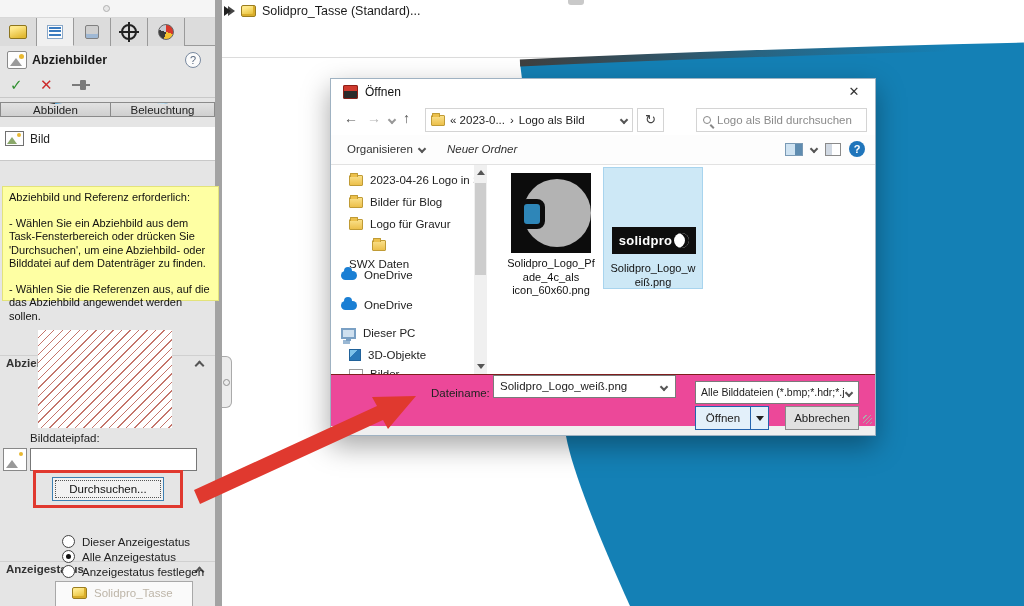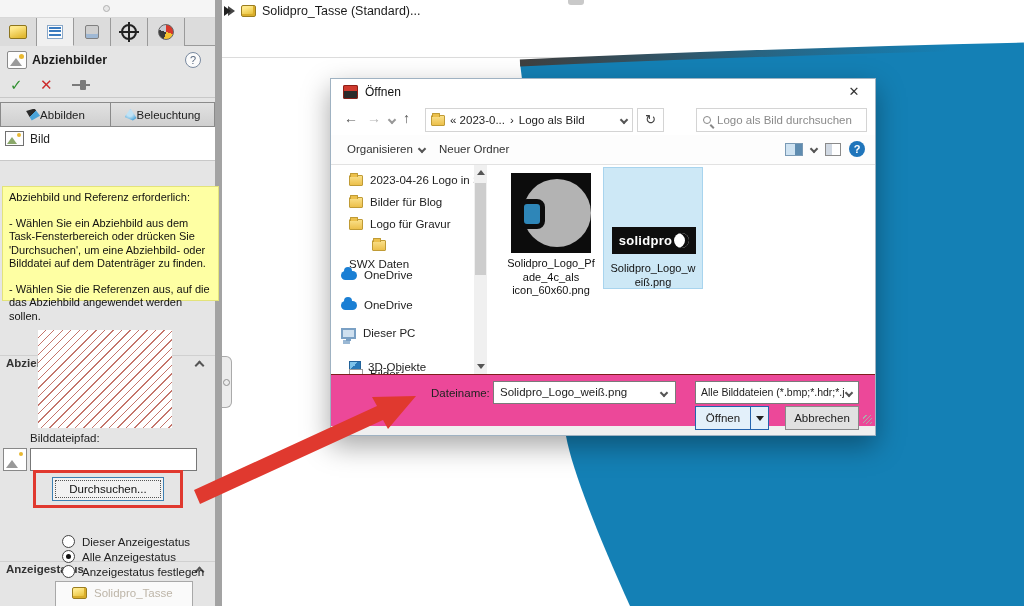--- a/index.html
+++ b/index.html
@@ -50,21 +50,21 @@
   .help-circle { position:absolute; right:14px; top:2px; width:16px; height:16px; border:1px solid #7a8aa0; border-radius:50%; color:#5a6a80; font-size:11px; text-align:center; line-height:15px; background:#fbfbfb; }
 
   #pm-actions { position:absolute; left:0; top:76px; width:100%; height:22px; border-bottom:1px solid #c8c8c8; padding-bottom:2px; }
   #pm-actions .ok { position:absolute; left:10px; top:0; color:#2f8f2f; font-size:15px; font-weight:bold; }
   #pm-actions .cancel { position:absolute; left:40px; top:0; color:#cc2b2b; font-size:15px; font-weight:bold; }
   .ic-pin { position:absolute; left:72px; top:4px; width:18px; height:10px; }
   .ic-pin::before { content:""; position:absolute; left:8px; top:0; width:6px; height:10px; background:#7a7a7a; border-radius:1px; }
   .ic-pin::after { content:""; position:absolute; left:0; top:4px; width:18px; height:2px; background:#7a7a7a; }
 
   #mode-tabs { position:absolute; left:0; top:102px; width:100%; height:25px; display:flex; }
-  .mode-tab { height:25px; background:linear-gradient(#e2e2e2,#cfcfcf); border:1px solid #8a8a8a; display:flex; align-items:center; justify-content:center; font-size:11.5px; color:#222; }
+  .mode-tab { height:15px; background:linear-gradient(#e2e2e2,#cfcfcf); border:1px solid #8a8a8a; display:flex; align-items:center; justify-content:center; font-size:11.5px; color:#222;flex-direction:column; }
   .mode-tab:first-child { width:110px; border-right:none; }
   .mode-tab:last-child { flex:1; }
   .ic-map { width:14px; height:12px; background:linear-gradient(135deg,#2a2a2a 45%,#4aa3d8 45%); clip-path:polygon(0 20%,60% 0,100% 60%,40% 100%); }
   .ic-light { width:12px; height:12px; background:radial-gradient(circle at 40% 35%,#bfe2f5 30%,#4aa3d8 75%); clip-path:polygon(50% 0,100% 80%,70% 100%,0 70%); }
 
   #bild-row { position:absolute; left:0; top:127px; width:100%; height:34px; background:#fff; border-bottom:1px solid #c8c8c8; }
   #bild-row .label { position:absolute; left:30px; top:5px; font-size:12px; }
   .ic-img { position:absolute; left:5px; top:4px; width:19px; height:15px; background:#fdfdfd; border:1px solid #707070; }
   .ic-img::before { content:""; position:absolute; left:1px; bottom:1px; border-left:5px solid transparent; border-right:5px solid transparent; border-bottom:7px solid #8aa86a; }
   .ic-img::after { content:""; position:absolute; right:2px; top:1px; width:4px; height:4px; background:#e8b830; border-radius:50%; }
@@ -112,21 +112,21 @@
   .folder-ic::before { content:""; position:absolute; left:0; top:-3px; width:6px; height:3px; background:#ecc04b; border:1px solid #c09b35; border-bottom:none; border-radius:1px 1px 0 0; }
   #crumb .chev-down { margin-left:auto; }
   #refresh-btn { position:absolute; left:306px; top:3px; width:27px; height:24px; border:1px solid #d4d4d4; text-align:center; line-height:22px; font-size:13px; color:#444; background:#fff; }
   #searchbox { position:absolute; left:365px; top:3px; width:171px; height:24px; border:1px solid #d4d4d4; background:#fff; display:flex; align-items:center; gap:6px; padding:0 6px; }
   .mag { width:8px; height:8px; border:1.5px solid #888; border-radius:50%; position:relative; flex:none; }
   .mag::after { content:""; position:absolute; left:7px; top:7px; width:5px; height:1.5px; background:#888; transform:rotate(45deg); transform-origin:0 0; }
   #searchbox .ph { color:#8a8a8a; font-size:11.5px; white-space:nowrap; overflow:hidden; }
 
   #dlg-toolbar { position:absolute; left:0; top:56px; width:100%; height:30px; background:#fdfdfd; border-bottom:1px solid #e2e2e2; font-size:11.5px; }
   #organize { position:absolute; left:16px; top:8px; display:flex; gap:6px; align-items:center; color:#333; }
-  #newfolder { position:absolute; left:108px; top:8px; color:#333; }
+  #newfolder { position:absolute; left:116px; top:8px; color:#333;font-style:italic; }
   #view-icons { position:absolute; right:10px; top:6px; display:flex; align-items:center; gap:8px; }
   .ic-thumbview { width:18px; height:13px; background:#cfe3f2; border:1px solid #7a9ab5; box-shadow:inset -7px 0 0 #5f8cb0; }
   .ic-pane { width:16px; height:13px; background:#fff; border:1px solid #8a8a8a; box-shadow:inset 6px 0 0 #d0d8e2; }
   .ic-help { width:16px; height:16px; background:#1f75bb; color:#fff; border-radius:50%; font-size:11px; font-weight:bold; text-align:center; line-height:16px; }
 
   #dlg-content { position:absolute; left:0; top:86px; width:100%; height:209px; background:#fff; overflow:hidden; }
   #navtree { position:absolute; left:0; top:0; width:143px; height:100%; }
   .tree-item { position:absolute; left:18px; display:flex; align-items:center; gap:7px; font-size:11.5px; white-space:nowrap; }
   .cloud-ic { width:16px; height:9px; background:#1b7fd4; border-radius:6px; position:relative; flex:none; }
   .cloud-ic::before { content:""; position:absolute; left:3px; top:-4px; width:8px; height:8px; background:#1b7fd4; border-radius:50%; }
@@ -148,21 +148,21 @@
   #file1 .bluesq { position:absolute; left:8px; top:26px; width:26px; height:30px; background:#2e86b8; border:5px solid #0c0c0c; border-radius:8px; }
   .fname { font-size:11px; line-height:13.5px; margin-top:4px; color:#111; }
   #file2 { position:absolute; left:116px; top:2px; width:100px; height:122px; background:#cde8f6; border:1px solid #a8d4ee; text-align:center; }
   #file2 .logo { position:absolute; left:8px; top:59px; width:84px; height:27px; background:#0e0e0e; display:flex; align-items:center; justify-content:center; gap:2px; }
   #file2 .logo .txt { color:#fff; font-weight:bold; font-size:13px; letter-spacing:.3px; }
   #file2 .logo .dot { width:15px; height:15px; background:#fff; border-radius:50%; box-shadow:inset -4px 0 0 #0e0e0e; }
   #file2 .fname { position:absolute; left:0; top:90px; width:100%; }
 
   #dlg-bottom { position:absolute; left:0; top:295px; width:100%; height:52px; background:#ec4899; border-top:1px solid #7f1d1d; }
   #fname-label { position:absolute; left:100px; top:12px; font-size:11.5px; }
-  #fname-combo { position:absolute; left:162px; top:6px; width:183px; height:23px; background:#fff; border:1px solid #7a7a7a; font-size:11.5px; line-height:21px; padding:0 6px; }
+  #fname-combo { position:absolute; left:162px; top:0; width:183px; height:23px; background:#fff; border:1px solid #7a7a7a; font-size:11.5px; line-height:21px; padding:0 6px; }
   #fname-combo .chev-down { position:absolute; right:8px; top:8px; }
   #ftype-combo { position:absolute; left:364px; top:6px; width:164px; height:23px; background:#fff; border:1px solid #7a7a7a; font-size:10.5px; line-height:21px; padding:0 16px 0 5px; white-space:nowrap; overflow:hidden; }
   #ftype-combo .chev-down { position:absolute; right:6px; top:8px; }
   #open-btn { position:absolute; left:364px; top:31px; width:74px; height:24px; background:#e3f0fa; border:1px solid #2463ad; font-size:11.5px; display:flex; }
   #open-btn .lbl { flex:1; text-align:center; line-height:22px; }
   #open-btn .split { width:18px; border-left:1px solid #2463ad; display:flex; align-items:center; justify-content:center; }
   .tri-dn { width:0; height:0; border-left:4px solid transparent; border-right:4px solid transparent; border-top:5px solid #222; }
   #cancel-btn { position:absolute; left:454px; top:31px; width:74px; height:24px; background:#e1e1e1; border:1px solid #8a8a8a; font-size:11.5px; text-align:center; line-height:22px; }
   #grip { position:absolute; right:3px; bottom:2px; width:9px; height:9px; background:repeating-linear-gradient(135deg,transparent 0 2px,#aaa 2px 3px); }
 
@@ -368,21 +368,21 @@
             <span>OneDrive</span>
           </div>
         <div class="tree-item" style="top:134px; left:10px;">
             <span class="cloud-ic"></span>
             <span>OneDrive</span>
           </div>
         <div class="tree-item" style="top:162px; left:10px;">
             <span class="pc-ic"></span>
             <span>Dieser PC</span>
           </div>
-        <div class="tree-item" style="top:196px;">
+        <div class="tree-item" style="top:184px;">
             <span class="cube-ic"></span>
             <span>3D-Objekte</span>
           </div>
         <div class="tree-item" style="top:203px;">
             <span class="pic-ic"></span>
             <span>Bilder</span>
           </div>
       </div>
       <div id="tree-scroll">
         <span class="sb-arrow sb-up"></span>

